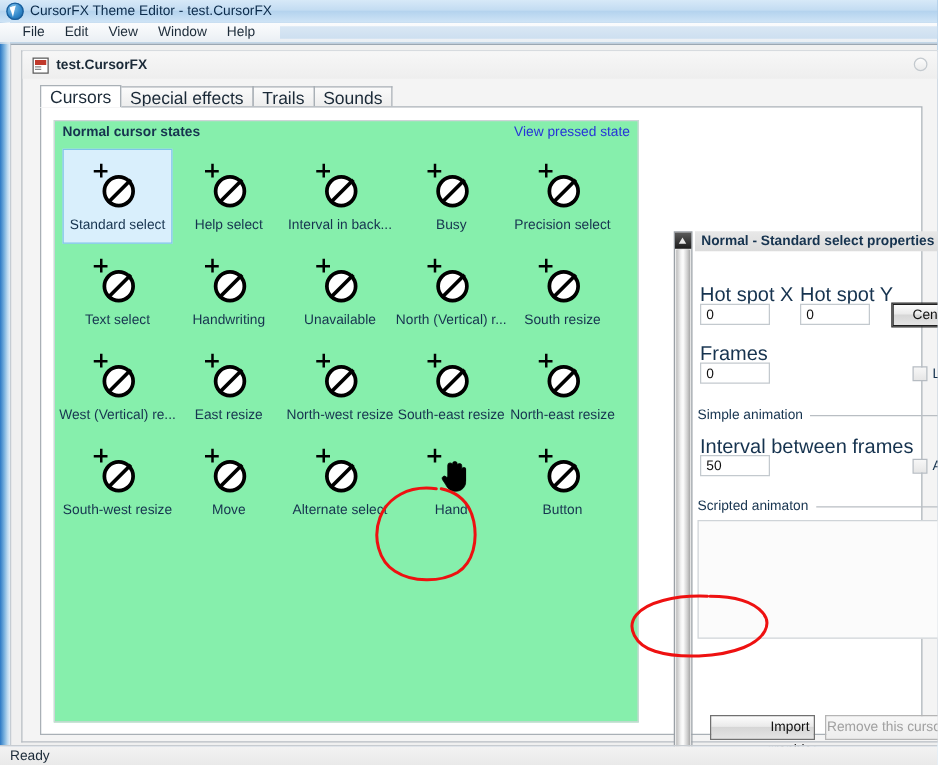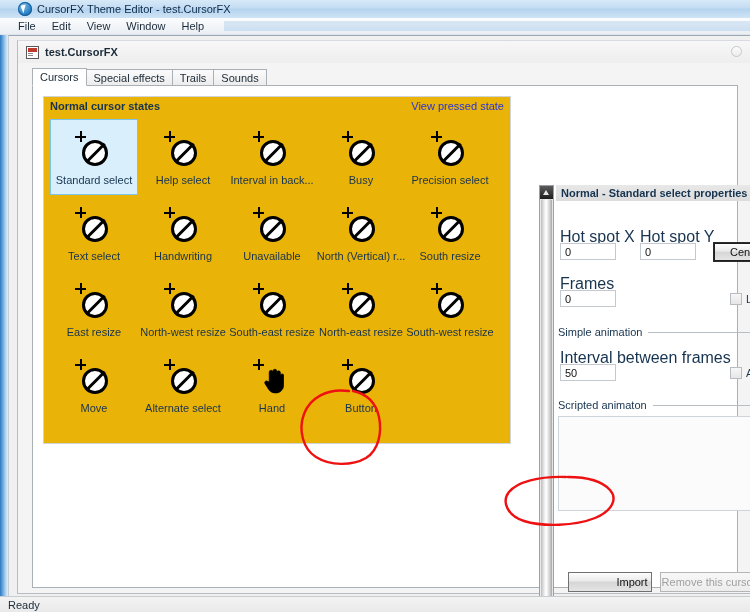--- a/index.html
+++ b/index.html
@@ -25,21 +25,21 @@
   .win-border-left {
     position: absolute; left: 0; top: 0; width: 8px; height: 596px;
     background: linear-gradient(90deg, #2b78c4 0%, #74aedd 40%, #bcd9ef 75%, #e3eef8 100%);
   }
 
   
   #title-bar {
     position: absolute; left: 0; top: 0; width: 750px; height: 18px;
     background: linear-gradient(180deg, #d7e9f8 0%, #c3dcf2 45%, #b4d3ee 50%, #cfe4f6 100%);
     display: flex; align-items: center;
-    padding-left: 18px;
+    padding-left: 5px;
     overflow: hidden;
   }
   #title-icon {
     width: 14px; height: 14px; border-radius: 50%;
     background: radial-gradient(circle at 35% 30%, #7fc0ea 0%, #2f86c9 55%, #15578f 100%);
     position: relative; flex: none; margin-right: 5px;
     box-shadow: 0 0 0 1px #1a5e9b inset;
   }
   #title-icon::after {
     content: "";
@@ -120,21 +120,21 @@
   
   #tab-strip {
     position: absolute; left: 14px; top: 27px;
     width: 706px; height: 18px;
     display: flex; align-items: flex-end;
   }
   .tab {
     height: 17px;
     padding: 0 7px;
     display: flex; align-items: center;
-    font-size: 11px; color: #1b2a38;
+    font-size: 14px; color: #1b2a38;
     background: linear-gradient(180deg, #fbfbfb 0%, #ececec 100%);
     border: 1px solid #a9b0b6;
     border-bottom: none;
     margin-right: -1px;
     white-space: nowrap;
   }
   .tab.active {
     background: #ffffff;
     height: 18px;
     border-bottom: 1px solid #ffffff;
@@ -145,22 +145,22 @@
   #tab-panel {
     position: absolute; left: 14px; top: 44px;
     width: 706px; height: 503px;
     background: #ffffff;
     border: 1px solid #a9b0b6;
   }
 
   
   #grid-card {
     position: absolute; left: 10px; top: 10px;
-    width: 468px; height: 348px;
-    background: #eab308;
+    width: 468px; height: 482px;
+    background: #86efac;
     border: 1px solid #cfd4d8;
   }
   #grid-header {
     position: absolute; left: 0; top: 0; width: 100%; height: 20px;
   }
   #grid-title {
     position: absolute; left: 6px; top: 3px;
     font-size: 11px; font-weight: bold; color: #16334f;
   }
   #pressed-state-link {
@@ -444,20 +444,27 @@
                   <span class="icon-cross"></span>
                   <span class="icon-noentry"></span>
                 </div>
                 <div class="cursor-label">South resize</div>
               </div>
               <div class="cursor-cell">
                 <div class="cursor-glyph">
                   <span class="icon-cross"></span>
                   <span class="icon-noentry"></span>
                 </div>
+                <div class="cursor-label">West (Vertical) re...</div>
+              </div>
+              <div class="cursor-cell">
+                <div class="cursor-glyph">
+                  <span class="icon-cross"></span>
+                  <span class="icon-noentry"></span>
+                </div>
                 <div class="cursor-label">East resize</div>
               </div>
               <div class="cursor-cell">
                 <div class="cursor-glyph">
                   <span class="icon-cross"></span>
                   <span class="icon-noentry"></span>
                 </div>
                 <div class="cursor-label">North-west resize</div>
               </div>
               <div class="cursor-cell">

